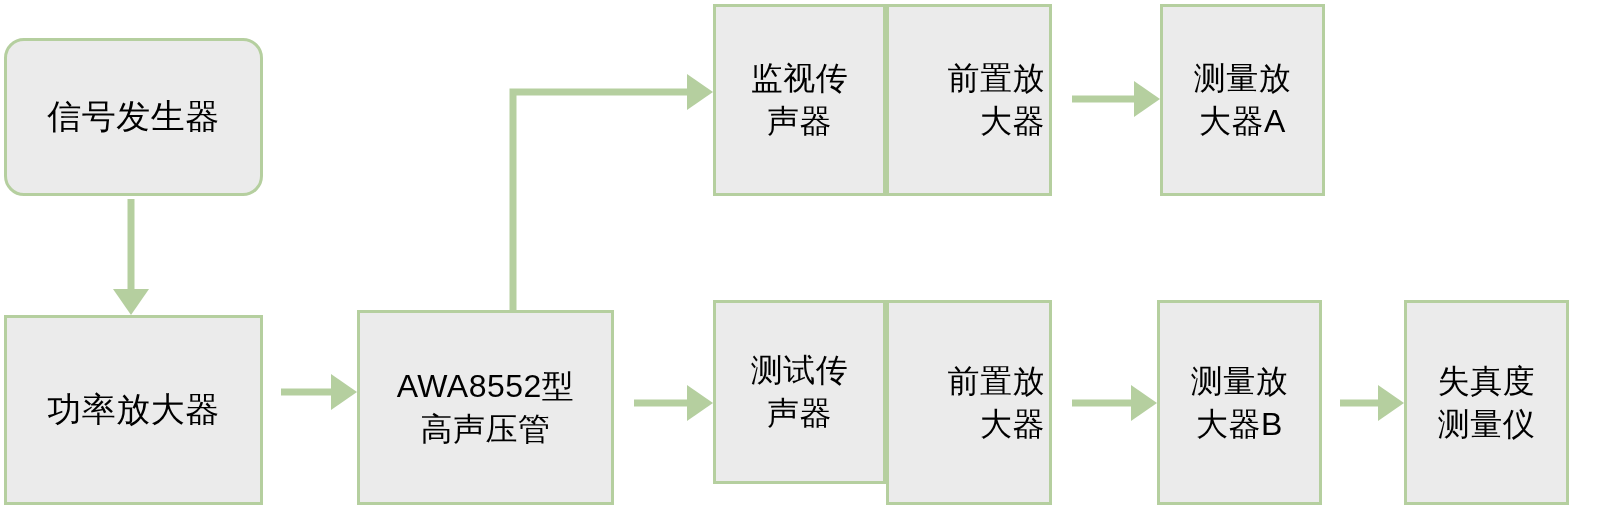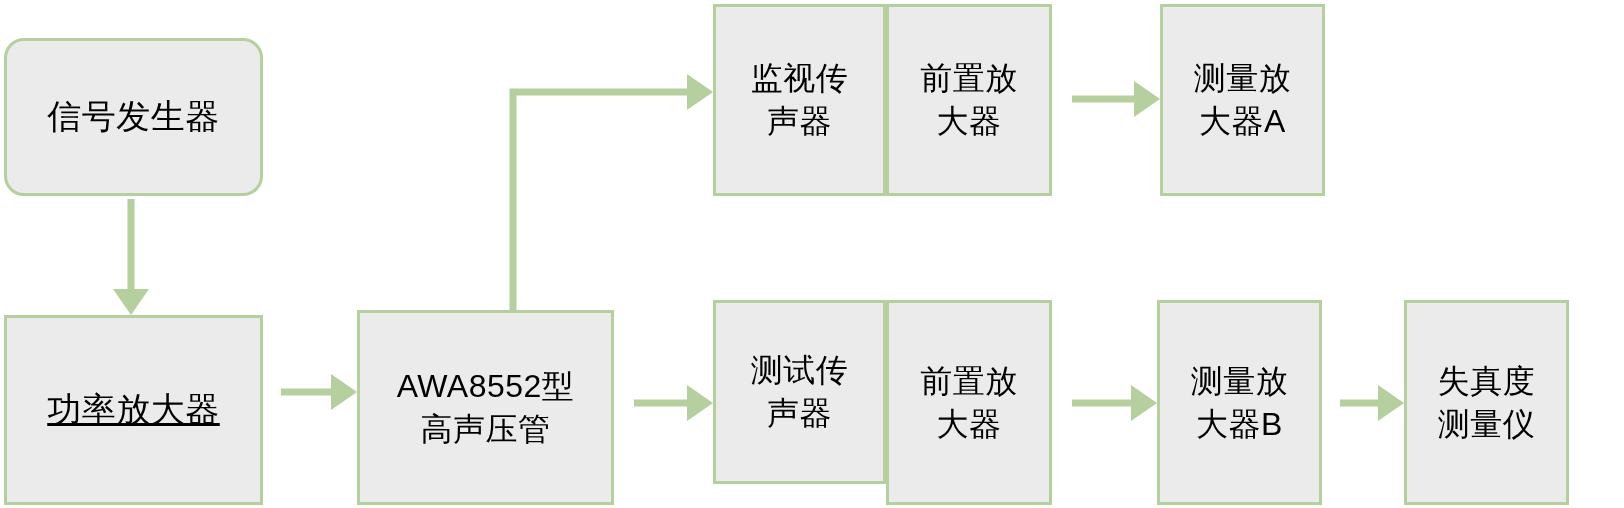--- a/index.html
+++ b/index.html
@@ -35,20 +35,21 @@
   }
   .node .node-label {
     display: block;
     width: 100%;
     padding: 0 4px;
     box-sizing: border-box;
   }
   
   .node.pair-right {
     border-left-width: 3px;
+    text-align: right;
   }
   svg.edge-layer {
     position: absolute;
     left: 0;
     top: 0;
     width: 1624px;
     height: 508px;
     pointer-events: none;
     overflow: visible;
   }
@@ -95,21 +96,21 @@
     </g>
     <g>
       <path class="edge-line" d="M 1340 403 L 1384 403" stroke="#b5cf9f"></path>
       <polygon class="edge-head" points="1404,403 1378,385 1378,421" fill="#b5cf9f"></polygon>
     </g>
   </svg>
 
   <div class="node" style="left: 4px; top: 38px; width: 259px; height: 158px; font-size: 34px; background: rgb(235, 235, 235); border-color: rgb(181, 207, 159); color: rgb(0, 0, 0); border-radius: 20px;">
     <span class="node-label">信号发生器</span>
   </div>
-  <div class="node" style="left: 4px; top: 315px; width: 259px; height: 190px; font-size: 34px; background: rgb(235, 235, 235); border-color: rgb(181, 207, 159); color: rgb(0, 0, 0); text-decoration: underline;">
+  <div class="node" style="left: 4px; top: 315px; width: 259px; height: 190px; font-size: 34px; background: rgb(235, 235, 235); border-color: rgb(181, 207, 159); color: rgb(0, 0, 0);">
     <span class="node-label">功率放大器</span>
   </div>
   <div class="node" style="left: 357px; top: 310px; width: 257px; height: 195px; font-size: 32px; background: rgb(235, 235, 235); border-color: rgb(181, 207, 159); color: rgb(0, 0, 0);">
     <span class="node-label">AWA8552型
 高声压管</span>
   </div>
   <div class="node" style="left: 713px; top: 4px; width: 173px; height: 192px; font-size: 32px; background: rgb(235, 235, 235); border-color: rgb(181, 207, 159); color: rgb(0, 0, 0);">
     <span class="node-label">监视传
 声器</span>
   </div>

